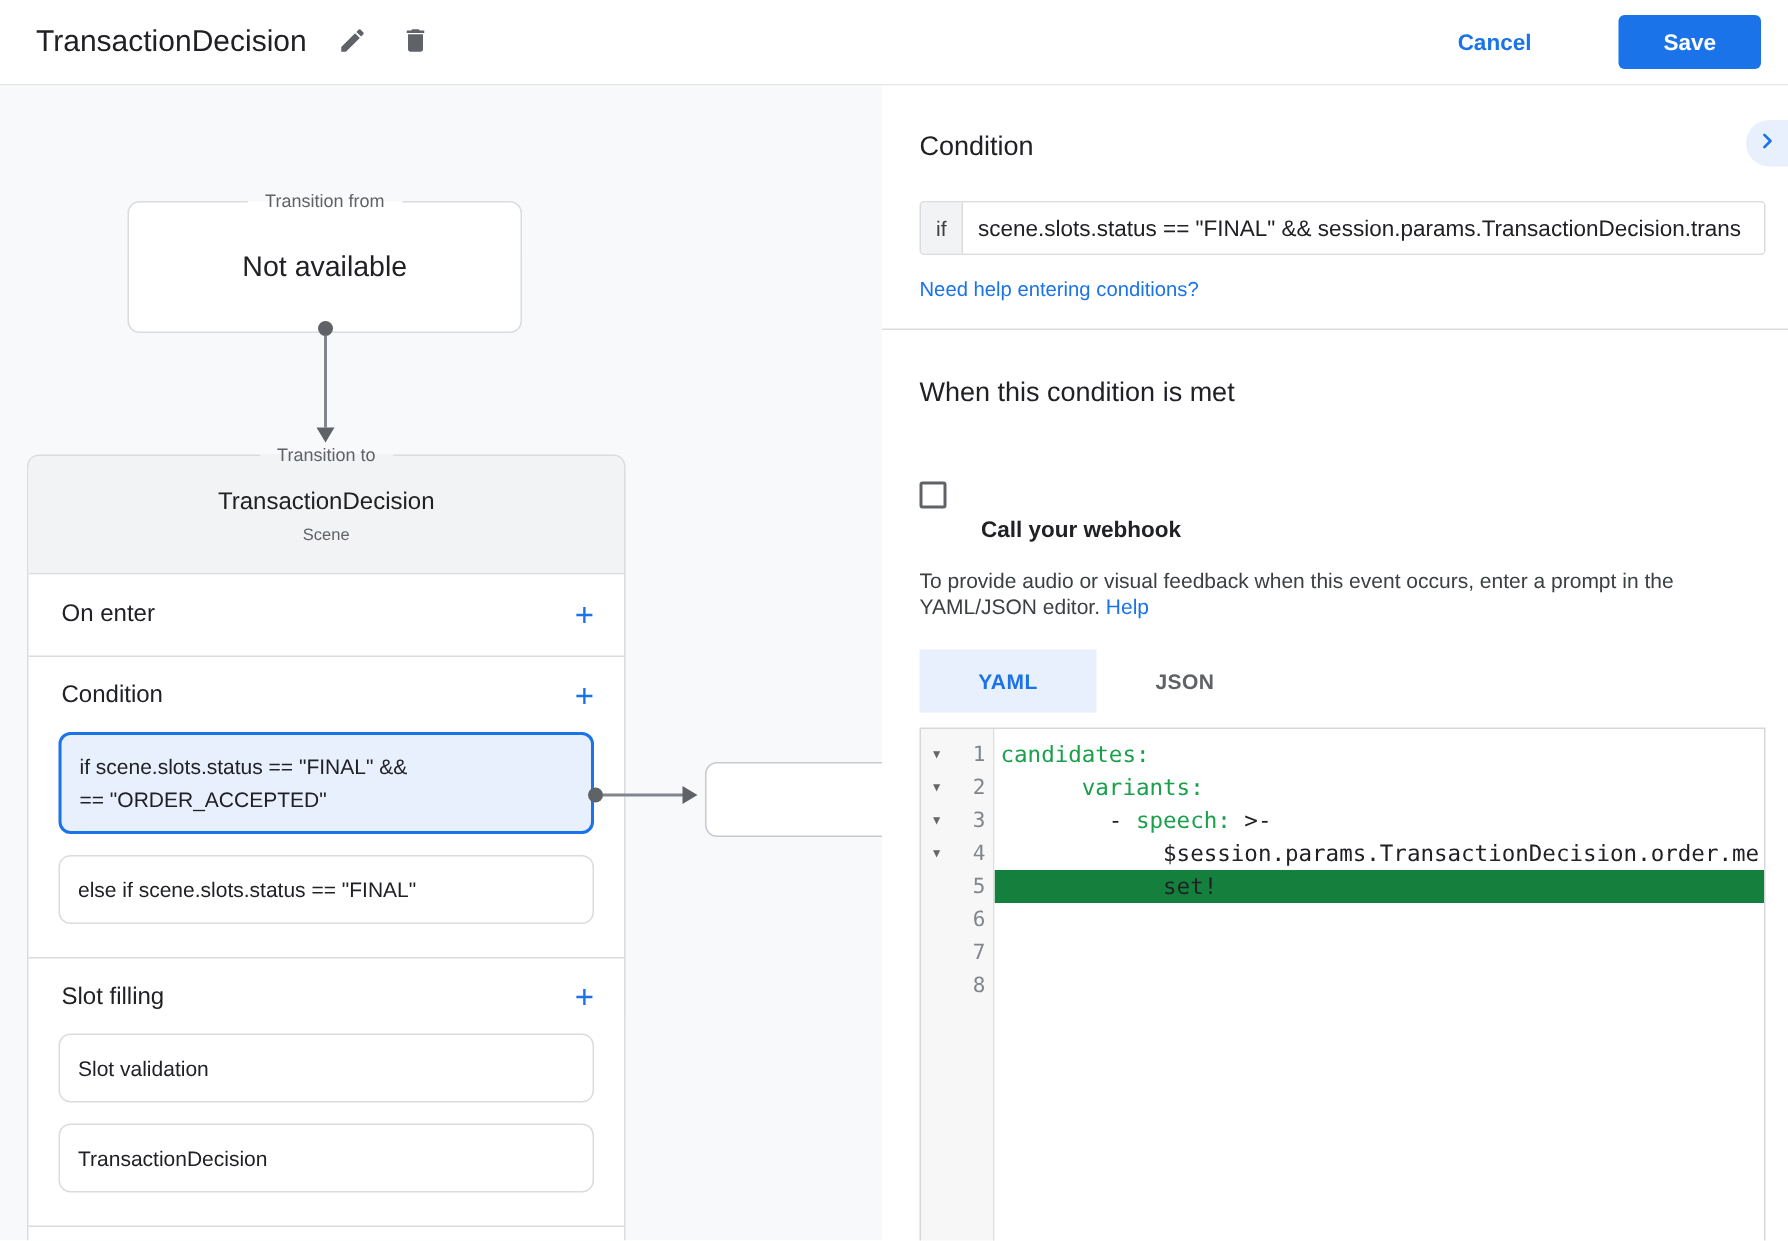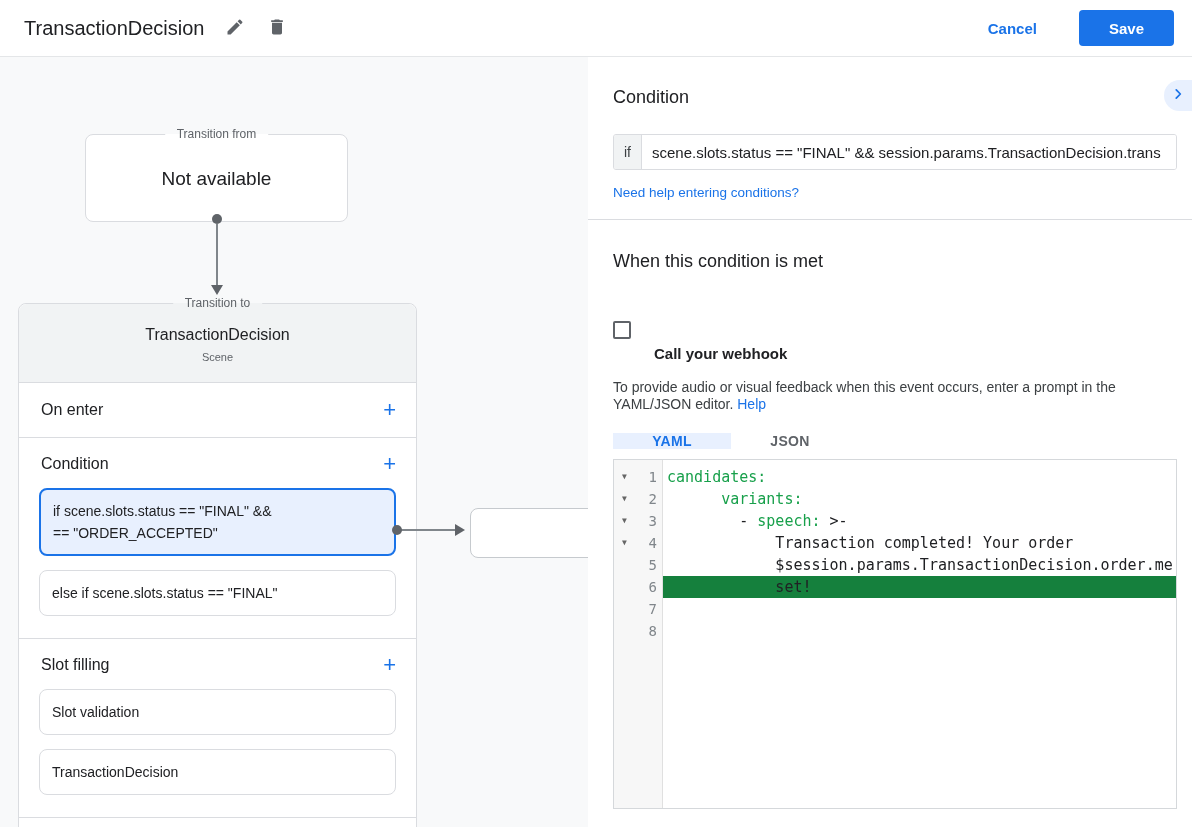--- a/index.html
+++ b/index.html
@@ -16,21 +16,21 @@
   body{width:1192px;height:827px;overflow:hidden;background:#fff;color:var(--ink);
        font-family:"Liberation Sans",sans-serif;font-size:14px;}
   
   .header{height:57px;border-bottom:1px solid #e4e6e8;display:flex;align-items:center;
           justify-content:space-between;padding:0 16px 0 24px;background:#fff;}
   .header-left{display:flex;align-items:center;gap:20px;}
   .page-title{font-size:20px;color:var(--ink);}
   .icon-btn{width:22px;height:22px;border:none;background:none;padding:0;cursor:pointer;
             display:flex;align-items:center;justify-content:center;}
   .icon-btn svg{fill:#5f6368;width:20px;height:20px;}
-  .header-right{display:flex;align-items:center;gap:36px;padding-right:2px;}
+  .header-right{display:flex;align-items:center;gap:52px;padding-right:2px;}
   .cancel-btn{color:var(--accent);font-size:15px;font-weight:700;background:none;border:none;
               font-family:inherit;cursor:pointer;}
   .save-btn{background:var(--accent);color:#fff;font-size:15px;font-weight:700;border:none;
             border-radius:4px;height:36px;padding:0 30px;font-family:inherit;cursor:pointer;}
   
   .main{display:flex;height:770px;}
   .flow{width:588px;flex-shrink:0;background:var(--flow-bg);position:relative;overflow:hidden;padding-left:13px;}
   
   .from-box{position:absolute;left:85px;top:77px;width:263px;height:88px;background:#fff;
             border:1px solid var(--border);border-radius:8px;}
@@ -88,21 +88,21 @@
   .checkbox{width:18px;height:18px;border:2px solid var(--gray-text);border-radius:2px;
             background:#fff;flex-shrink:0;cursor:pointer;display:flex;align-items:center;justify-content:center;}
   .checkbox.checked{background:#4285f4;border-color:#4285f4;}
   .checkbox svg{width:15px;height:15px;fill:#fff;}
   .check-label{font-size:15px;font-weight:700;margin-left:23px;margin-top:48px;}
   .lang-badge{margin-left:14px;font-size:11px;font-weight:700;letter-spacing:.8px;color:#8430ce;
               background:#f3e8fd;padding:5px 9px;border-radius:2px;}
   .desc{font-size:14px;color:#3c4043;margin-top:17px;max-width:566px;line-height:17px;}
   .desc a{color:var(--accent);text-decoration:none;cursor:pointer;}
   .tabs{display:flex;margin-top:20px;}
-  .tab{width:118px;height:16px;display:flex;align-items:center;justify-content:center;font-size:14px;
+  .tab{width:118px;height:42px;display:flex;align-items:center;justify-content:center;font-size:14px;
        font-weight:700;letter-spacing:.3px;color:var(--gray-text);background:none;border:none;
        font-family:inherit;cursor:pointer;}
   .tab.active{color:var(--accent);background:var(--sel-bg);}
   
   .editor{margin-top:10px;border:1px solid #d5d8db;display:flex;height:350px;
           font-family:"DejaVu Sans Mono","Liberation Mono",monospace;font-size:15px;line-height:22px;}
   .gutter{width:49px;background:#f7f7f7;border-right:1px solid #e0e0e0;padding-top:6px;flex-shrink:0;}
   .codearea{flex:1;padding-top:6px;overflow:hidden;background:#fff;}
   .gl{display:flex;height:22px;}
   .fold{width:21px;text-align:center;font-size:8px;color:#666;line-height:22px;cursor:pointer;}
@@ -253,20 +253,19 @@
           </div>
           <div class="gl">
             <span class="fold"></span>
             <span class="num">8</span>
           </div>
         </div>
       <div class="codearea">
           <div class="cl"><span class="k">candidates:</span></div>
           <div class="cl"><span>      </span><span class="k">variants:</span></div>
           <div class="cl"><span>        - </span><span class="k">speech:</span><span> &gt;-</span></div>
-          <div class="cl"><span>            Transaction completed! Your order</span></div>
           <div class="cl"><span>            $session.params.TransactionDecision.order.me</span></div>
           <div class="cl hl"><span>            set!</span></div>
           <div class="cl"></div>
         </div>
     </div>
   </div>
 </div>
 
 </body></html>

